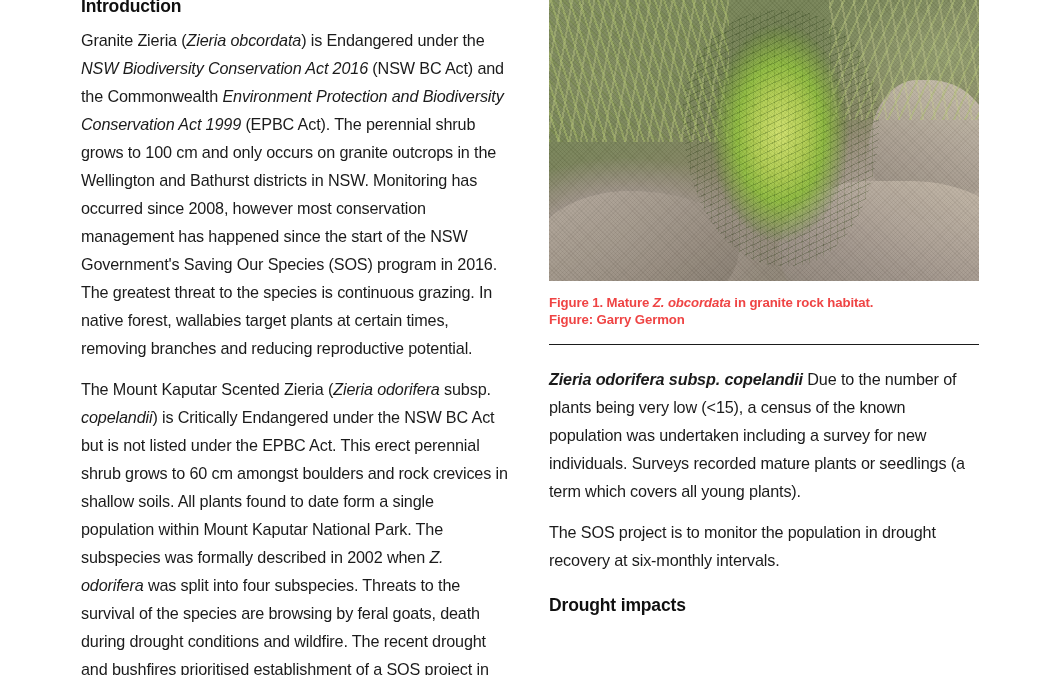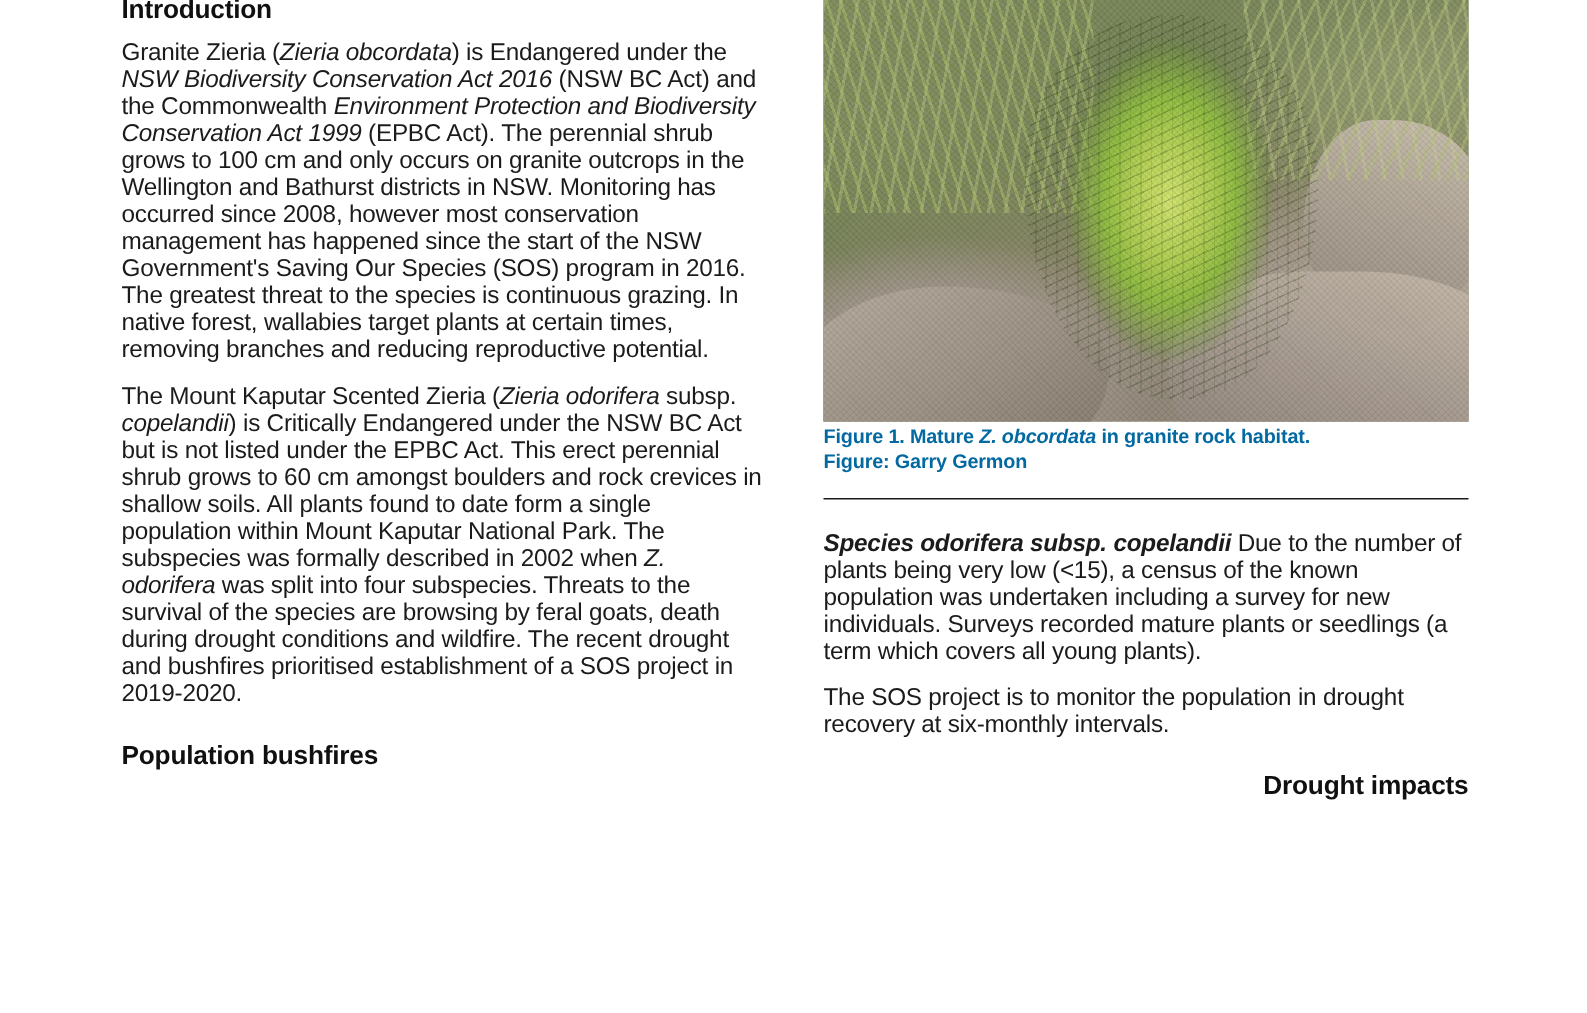--- a/index.html
+++ b/index.html
@@ -37,21 +37,21 @@
     font-weight: bold;
     letter-spacing: -0.15px;
     margin: 0 0 9px 0;
     color: #101010;
   }
   h2.section.spaced {
     margin-top: 22px;
   }
   p.body {
     font-size: 16.2px;
-    line-height: 18px;
+    line-height: 28px;
     margin: 0 0 13px 0;
     letter-spacing: -0.15px;
     color: #1b1b1b;
   }
   p.body:last-child { margin-bottom: 0; }
   .it { font-style: italic; }
   .bdit { font-weight: bold; font-style: italic; }
 
   
   .figure {
@@ -147,22 +147,22 @@
     inset: 0;
     background:
       repeating-linear-gradient(45deg, rgba(0,0,0,0.05) 0 1px, rgba(255,255,255,0.04) 1px 3px),
       repeating-linear-gradient(-45deg, rgba(0,0,0,0.04) 0 1px, rgba(255,255,255,0.03) 1px 3px);
     opacity: 0.8;
   }
   .caption {
     font-size: 13.2px;
     font-weight: bold;
     line-height: 17px;
-    margin-top: 1px;
-    color: #0369a1;
+    margin-top: 13px;
+    color: #ef4444;
     letter-spacing: -0.1px;
   }
   .rule {
     border-top: 1.6px solid #1b1b1b;
     margin-top: 16px;
     margin-bottom: 20px;
     width: 430px;
   }
 </style>
 </head>
@@ -196,21 +196,21 @@
         <div class="grain"></div>
       </div>
       <div class="caption">
         <span>Figure 1. Mature </span><span class="it">Z. obcordata</span><span> in granite rock habitat.</span><br>
         <span>Figure: Garry Germon</span>
       </div>
     </div>
 
     <div class="rule"></div>
 
-    <p class="body"><span class="bdit">Species odorifera subsp. copelandii</span><span> Due to the number of plants being very low (&lt;15), a census of the known population was undertaken including a survey for new individuals. Surveys recorded mature plants or seedlings (a term which covers all young plants).</span></p>
+    <p class="body"><span class="bdit">Zieria odorifera subsp. copelandii</span><span> Due to the number of plants being very low (&lt;15), a census of the known population was undertaken including a survey for new individuals. Surveys recorded mature plants or seedlings (a term which covers all young plants).</span></p>
 
 
     <p class="body">The SOS project is to monitor the population in drought recovery at six-monthly intervals.</p>
 
-    <h2 class="section" style="margin-top:21px;text-align:right;">Drought impacts</h2>
+    <h2 class="section" style="margin-top:21px;">Drought impacts</h2>
   </div>
 
 </div>
 
 </body></html>

